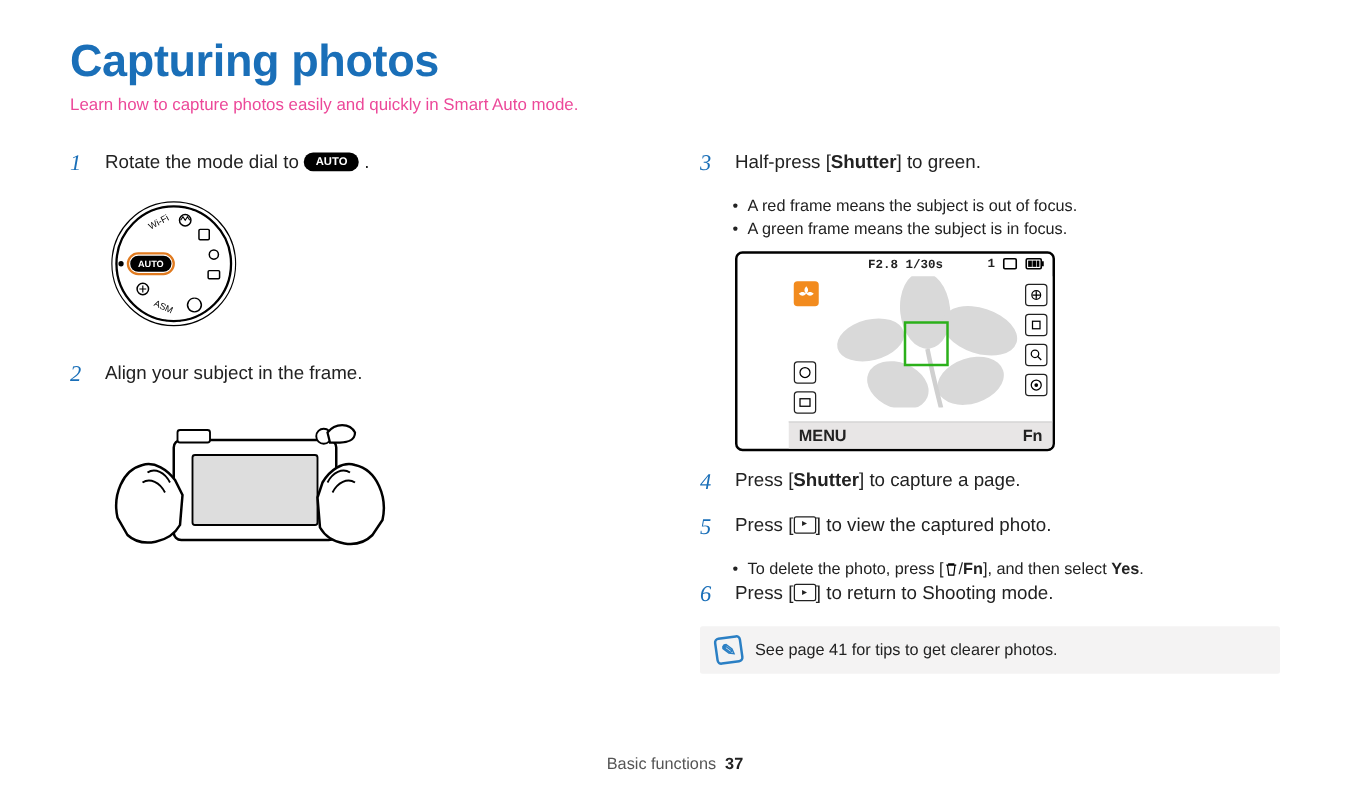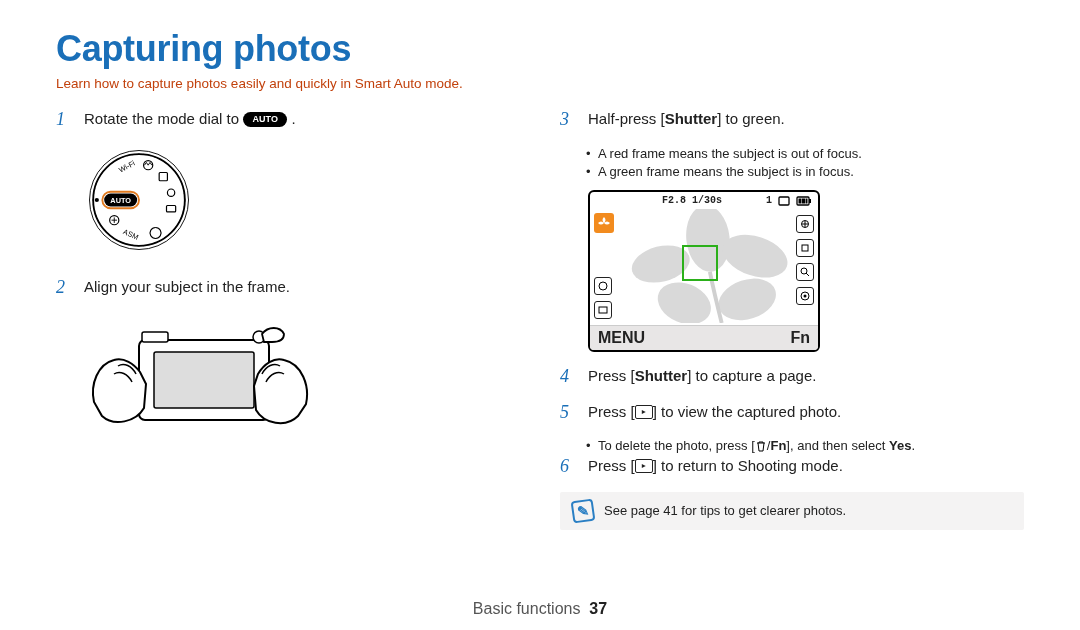--- a/index.html
+++ b/index.html
@@ -19,22 +19,22 @@
   }
   .title {
     font-size: 36px;
     font-weight: 700;
     color: #1a6fb8;
     margin-bottom: 6px;
     letter-spacing: -0.3px;
   }
   .subtitle {
     font-size: 13.5px;
-    color: #c2410c;
-    margin-bottom: 18px;
+    color: #ec4899;
+    margin-bottom: 29px;
   }
   .cols {
     display: flex;
     flex: 1 1 auto;
     gap: 40px;
   }
   .col { flex: 1 1 50%; }
   .step { display: flex; gap: 12px; margin-bottom: 14px; }
   .stepnum {
     font-style: italic;
@@ -92,24 +92,25 @@
   
   .dialwrap { margin: 8px 0 18px 28px; }
   .dial { width: 110px; height: 110px; }
 
   
   .camwrap { margin: 8px 0 0 28px; }
 
   
   .lcdwrap { margin: 8px 0 14px 28px; }
   .lcd {
-    width: 232px;
+    width: 256px;
     border: 2px solid #000;
     border-radius: 6px;
     overflow: hidden;
+    padding-left: 41px;
   }
   .lcd-top {
     display: flex;
     justify-content: space-between;
     align-items: center;
     padding: 3px 6px;
     font-size: 10px;
     font-family: "Courier New", monospace;
     font-weight: 700;
   }
@@ -150,21 +151,21 @@
     width: 20px; height: 20px;
     background:#f28b1e;
     border-radius:3px;
     display:flex;align-items:center;justify-content:center;
   }
   .lcd-bottom {
     display:flex;
     justify-content: space-between;
     background:#e8e6e6;
     padding: 3px 8px;
-    font-size: 16px;
+    font-size: 13px;
     font-weight: 700;
     border-top:1px solid #ccc;
   }
 
   .tipbox {
     display:flex;
     align-items:center;
     gap:10px;
     background:#f4f3f3;
     padding: 8px 12px;
@@ -177,21 +178,21 @@
     border-radius:4px;
     color:#2a7fc4;
     display:flex;align-items:center;justify-content:center;
     font-size:14px;
     font-weight:700;
     flex-shrink:0;
     transform: rotate(-8deg);
   }
   .footer {
     text-align:center;
-    font-size:16px;
+    font-size:13px;
     color:#555;
     padding-top: 14px;
   }
   .footer .pg { font-weight:700; color:#222; }
 </style>
 </head>
 <body>
 
 <div class="page">
   <div class="title">Capturing photos</div>

